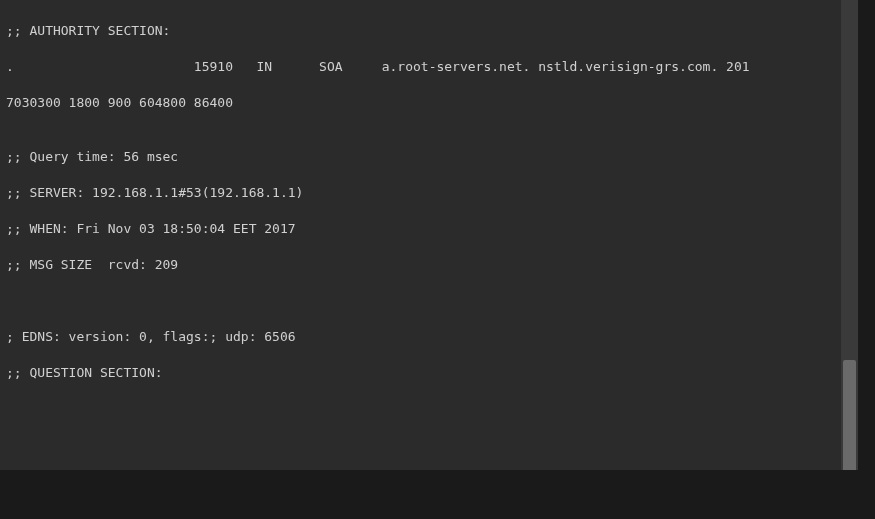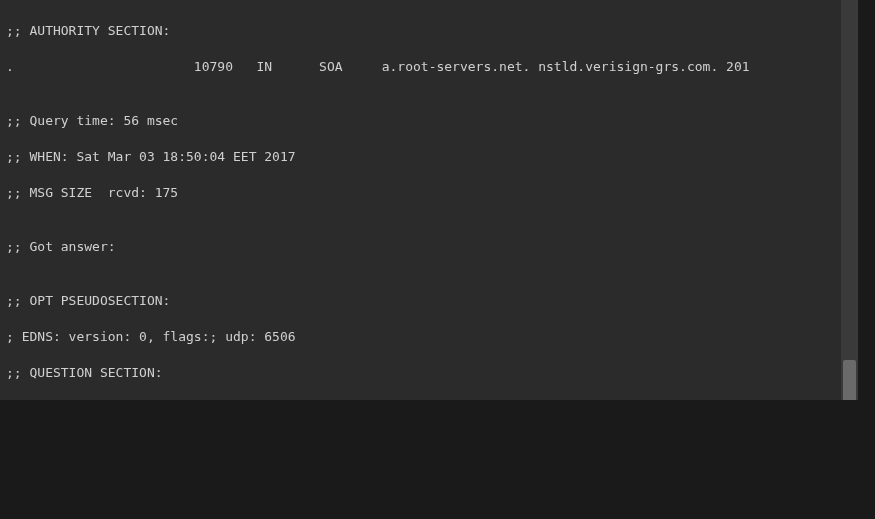--- a/index.html
+++ b/index.html
@@ -13,21 +13,21 @@
       font-size: 13px;
       color: #d0d0d0;
       width: 875px;
       height: 519px;
       overflow: hidden;
       position: relative;
     }
     .terminal-container {
       background-color: #2b2b2b;
       width: 858px;
-      height: 400px;
+      height: 470px;
       position: relative;
       overflow: hidden;
     }
     .terminal-content {
       padding: 4px 6px;
       white-space: pre;
       line-height: 18px;
       color: #d0d0d0;
     }
     .scrollbar-track {
@@ -50,29 +50,29 @@
     .line {
       display: block;
     }
   </style>
 </head>
 <body>
 
 <div class="terminal-container">
   <div class="terminal-content">
 <span class="line">;; AUTHORITY SECTION:</span>
-<span class="line">.                       10790   IN      SOA     a.root-servers.net. nstld.verisign-grs.com. 201</span>
+<span class="line">.                       15910   IN      SOA     a.root-servers.net. nstld.verisign-grs.com. 201</span>
+<span class="line">7030300 1800 900 604800 86400</span>
 <span class="line"></span>
 <span class="line">;; Query time: 56 msec</span>
-<span class="line">;; WHEN: Sat Mar 03 18:50:04 EET 2017</span>
-<span class="line">;; MSG SIZE  rcvd: 175</span>
+<span class="line">;; SERVER: 192.168.1.1#53(192.168.1.1)</span>
+<span class="line">;; WHEN: Fri Nov 03 18:50:04 EET 2017</span>
+<span class="line">;; MSG SIZE  rcvd: 209</span>
 <span class="line"></span>
-<span class="line">;; Got answer:</span>
 <span class="line"></span>
-<span class="line">;; OPT PSEUDOSECTION:</span>
 <span class="line">; EDNS: version: 0, flags:; udp: 6506</span>
 <span class="line">;; QUESTION SECTION:</span>
 
 <span class="line"></span>
 
 
 
 <span class="line"></span>
 
 

